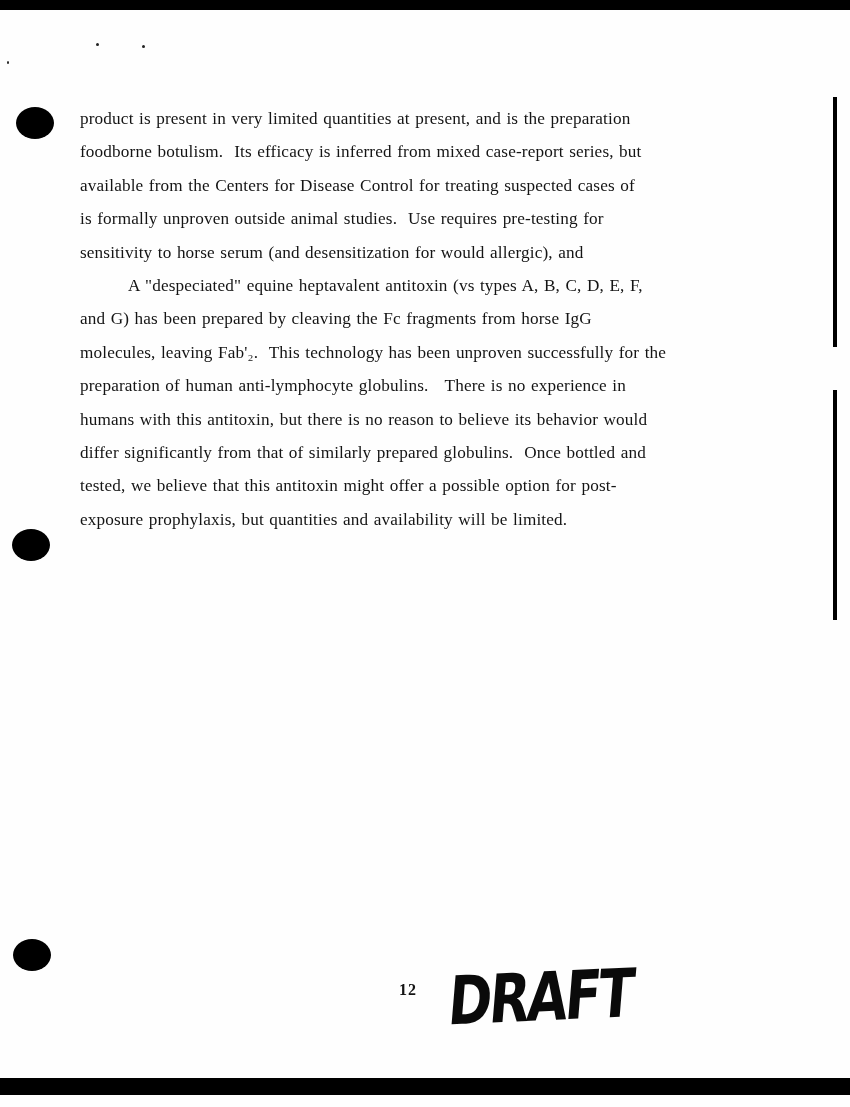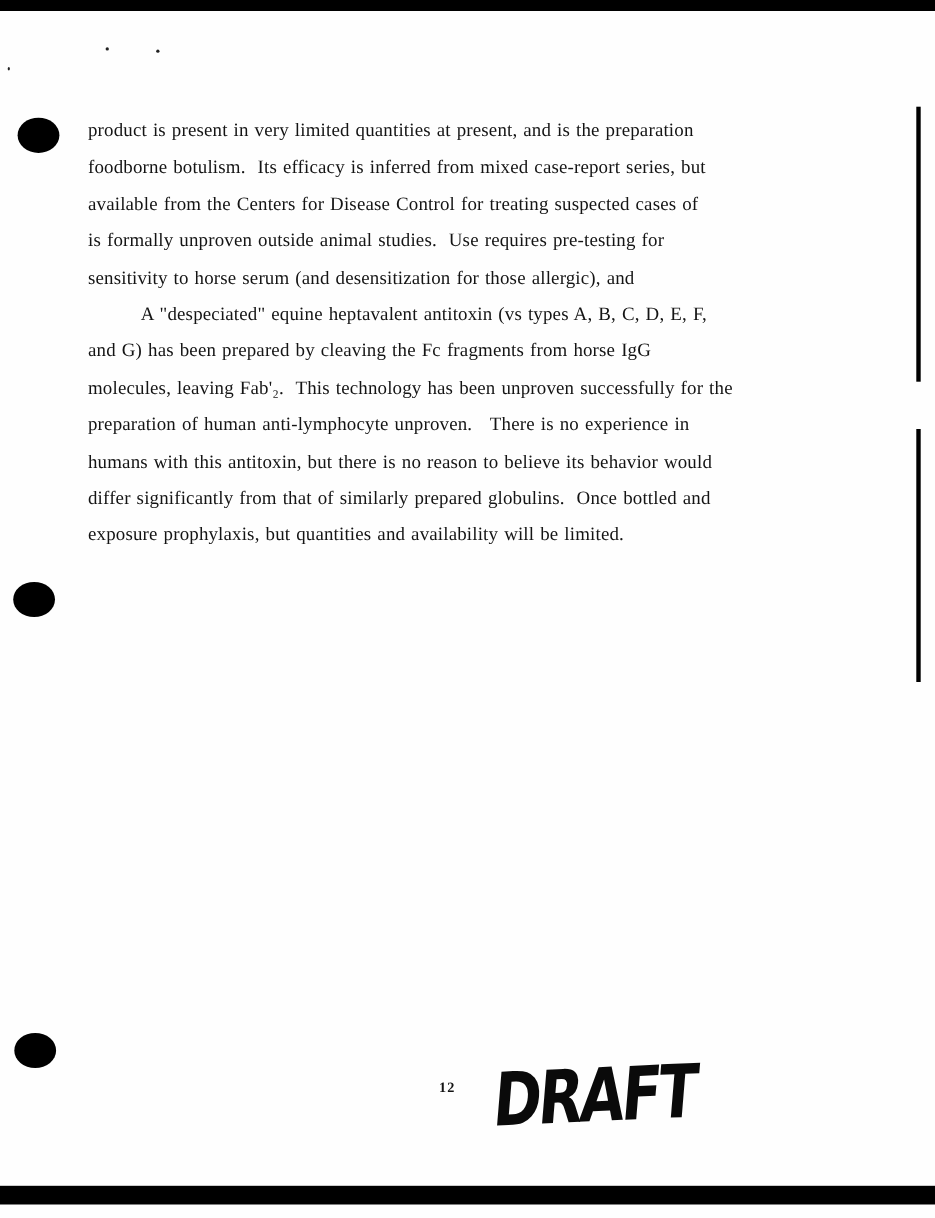--- a/index.html
+++ b/index.html
@@ -61,21 +61,21 @@
     font-size: 17.2px;
     line-height: 33.4px;
     letter-spacing: 0.15px;
     word-spacing: 1px;
   }
   .line.indent { padding-left: 48px; }
   .pagenum {
     position: absolute;
     left: 399px;
     top: 981px;
-    font-size: 13px;
+    font-size: 16px;
     font-weight: bold;
     letter-spacing: 1px;
   }
   .draft {
     position: absolute;
     left: 452px;
     top: 962px;
     font-family: "DejaVu Sans", "Liberation Sans", sans-serif;
     font-weight: 900;
     font-size: 57px;
@@ -102,29 +102,30 @@
   <div class="speck s1"></div>
   <div class="speck s2"></div>
   <div class="speck s3"></div>
 
   <div class="textblock">
     <div class="para">
       <div class="line">product is present in very limited quantities at present, and is the preparation</div>
       <div class="line">foodborne botulism.  Its efficacy is inferred from mixed case-report series, but</div>
       <div class="line">available from the Centers for Disease Control for treating suspected cases of</div>
       <div class="line">is formally unproven outside animal studies.  Use requires pre-testing for</div>
-      <div class="line">sensitivity to horse serum (and desensitization for those allergic), and</div>
+      <div class="line">sensitivity to horse serum (and desensitization for would allergic), and</div>
     </div>
     <div class="para">
       <div class="line indent">A "despeciated" equine heptavalent antitoxin (vs types A, B, C, D, E, F,</div>
       <div class="line">and G) has been prepared by cleaving the Fc fragments from horse IgG</div>
       <div class="line">molecules, leaving Fab'₂.  This technology has been unproven successfully for the</div>
-      <div class="line">preparation of human anti-lymphocyte unproven.   There is no experience in</div>
+      <div class="line">preparation of human anti-lymphocyte globulins.   There is no experience in</div>
       <div class="line">humans with this antitoxin, but there is no reason to believe its behavior would</div>
       <div class="line">differ significantly from that of similarly prepared globulins.  Once bottled and</div>
+      <div class="line">tested, we believe that this antitoxin might offer a possible option for post-</div>
       <div class="line">exposure prophylaxis, but quantities and availability will be limited.</div>
     </div>
   </div>
 
   <div class="pagenum">12</div>
 
   <div class="draft">DRAFT</div>
 
   <div class="bar bottom"></div>
 

